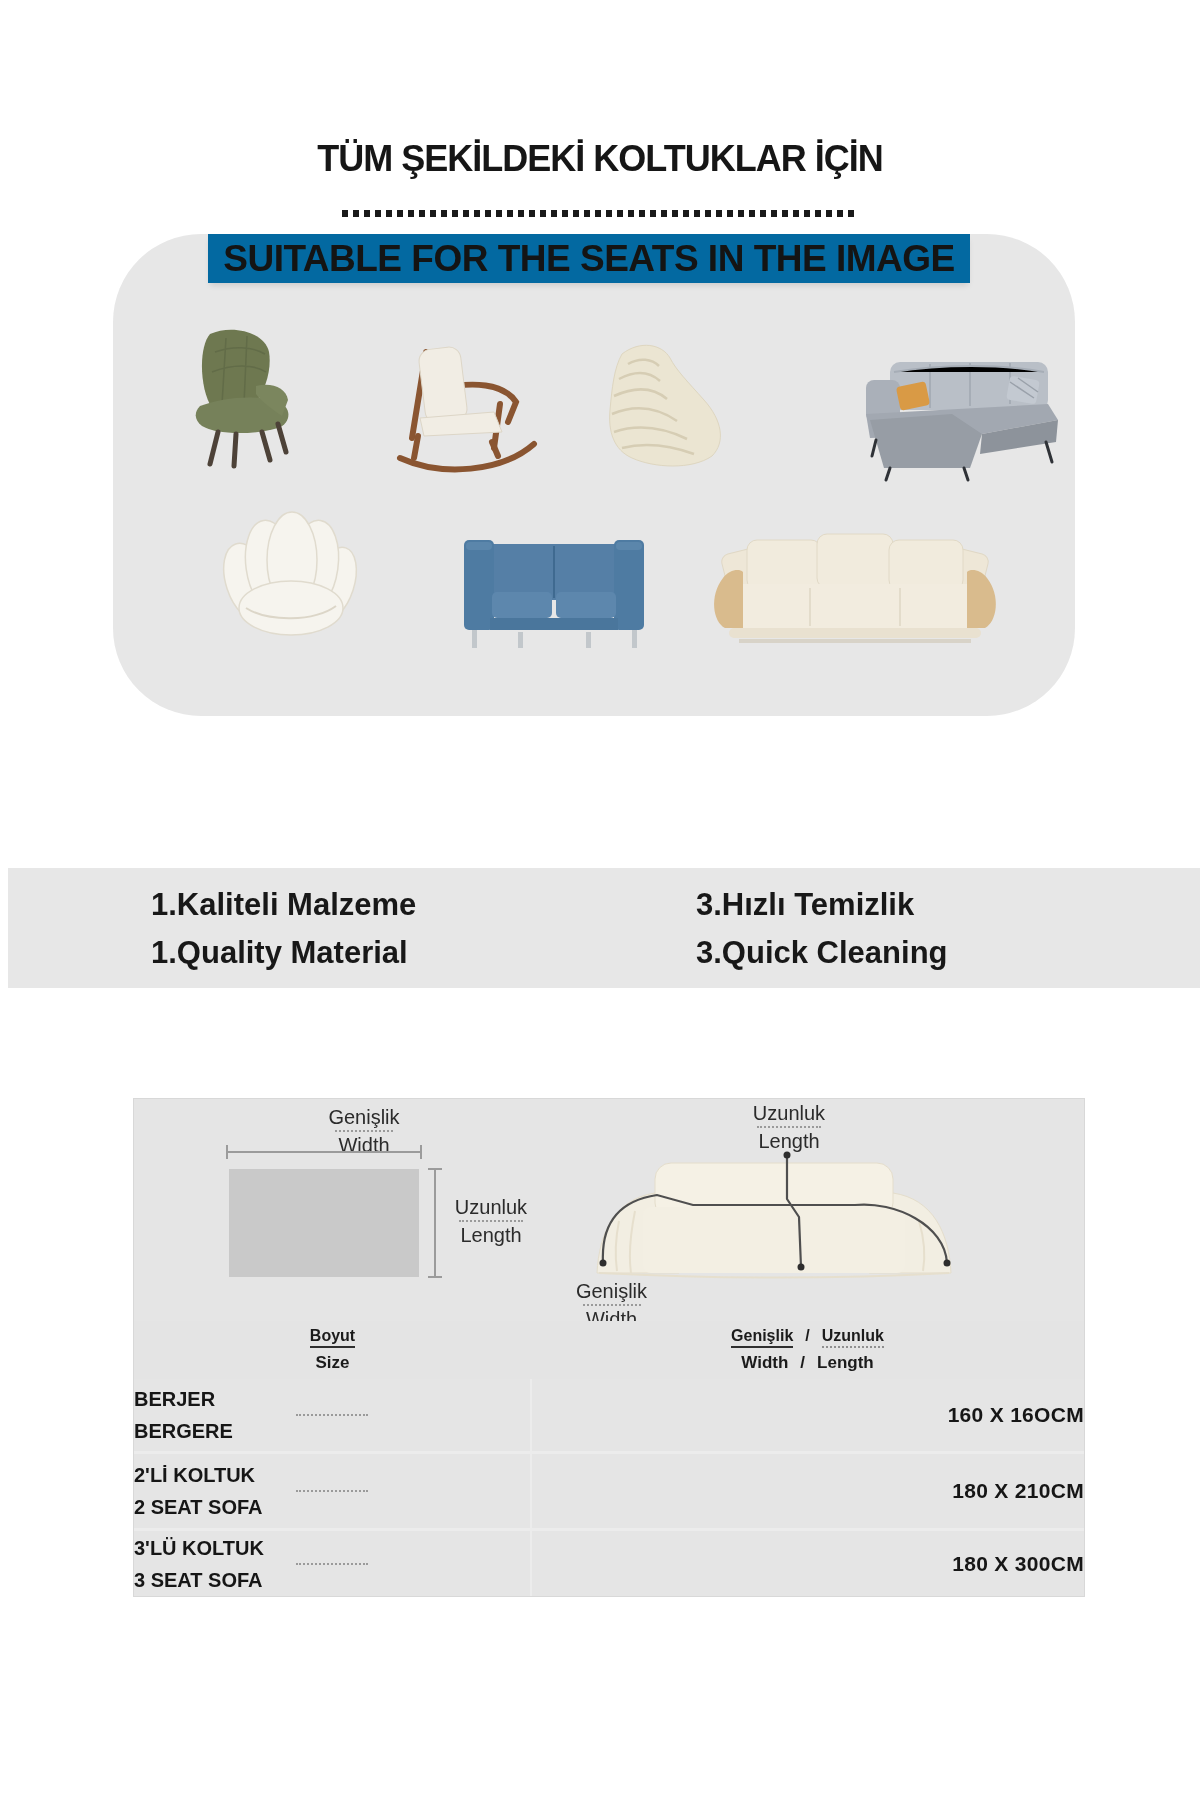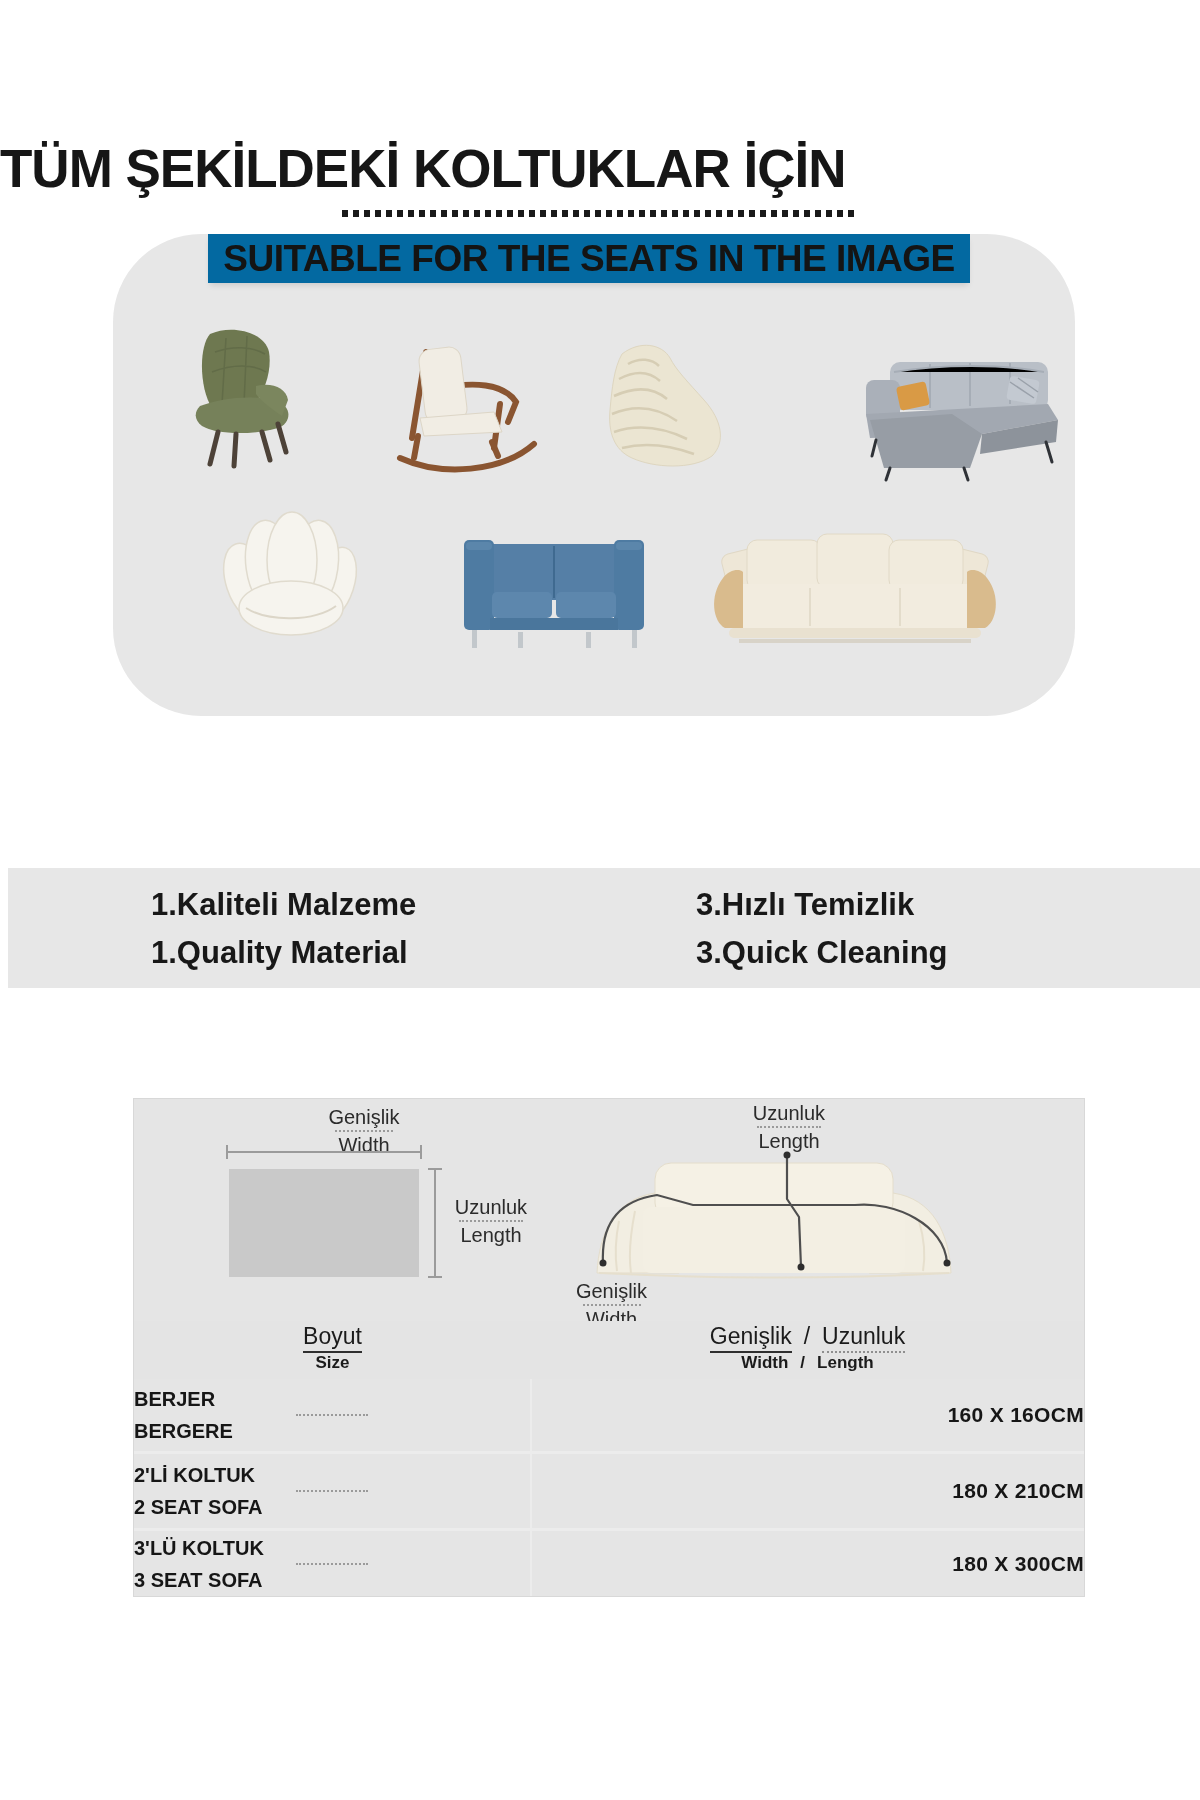--- a/index.html
+++ b/index.html
@@ -4,22 +4,22 @@
 <style>
   html,body{margin:0;padding:0;background:#ffffff;}
   #canvas{
     position:relative;width:1200px;height:1800px;background:#ffffff;
     font-family:"Liberation Sans",sans-serif;color:#1b1b1b;overflow:hidden;
   }
   .abs{position:absolute;}
 
   
   .title-tr{
-    top:138px;left:0;width:1200px;text-align:left;
-    font-size:53px;font-weight:bold;letter-spacing:-1px;color:#161616;
+    top:138px;left:0;width:1200px;text-align:center;
+    font-size:36px;font-weight:bold;letter-spacing:-1px;color:#161616;
   }
   .dotted-sep{
     top:210px;left:342px;width:512px;height:7px;
     background:repeating-linear-gradient(90deg,#1a1a1a 0 6px,transparent 6px 11px);
   }
   .seats-panel{
     left:113px;top:234px;width:962px;height:482px;border-radius:88px;background:#e7e7e7;
   }
   .title-band{
     left:208px;top:234px;width:762px;height:49px;background:#0369a1;
@@ -45,21 +45,21 @@
   .dim-label .dot-line{border-top:2px dotted #9a9a9a;height:0;margin:1px auto;}
   .gray-rect{position:absolute;left:95px;top:70px;width:190px;height:108px;background:#c9c9c9;}
   .measure{position:absolute;}
 
   
   .size-header{position:absolute;left:0;top:222px;width:100%;height:58px;background:#e4e4e4;}
   .head-left{position:absolute;left:0;top:0;width:397px;height:58px;
     display:flex;flex-direction:column;align-items:center;justify-content:center;}
   .head-right{position:absolute;left:397px;top:0;width:553px;height:58px;
     display:flex;flex-direction:column;align-items:center;justify-content:center;text-align:right;}
-  .size-header .l1{font-size:23px;font-weight:normal;line-height:26px;white-space:nowrap;}
+  .size-header .l1{font-size:16px;font-weight:bold;line-height:26px;white-space:nowrap;}
   .size-header .l2{font-size:17px;font-weight:bold;line-height:28px;white-space:nowrap;}
   .u-solid{border-bottom:2px solid #2f2f2f;padding-bottom:2px;}
   .u-dotted{border-bottom:2px dotted #8f8f8f;padding-bottom:2px;}
   .slash{margin:0 12px;}
 
   
   .rows{position:absolute;left:0;top:280px;width:100%;}
   .sep{height:3px;background:#ececec;}
   .row{display:flex;align-items:stretch;}
   .cell-left{width:396px;border-right:2px solid #ececec;

